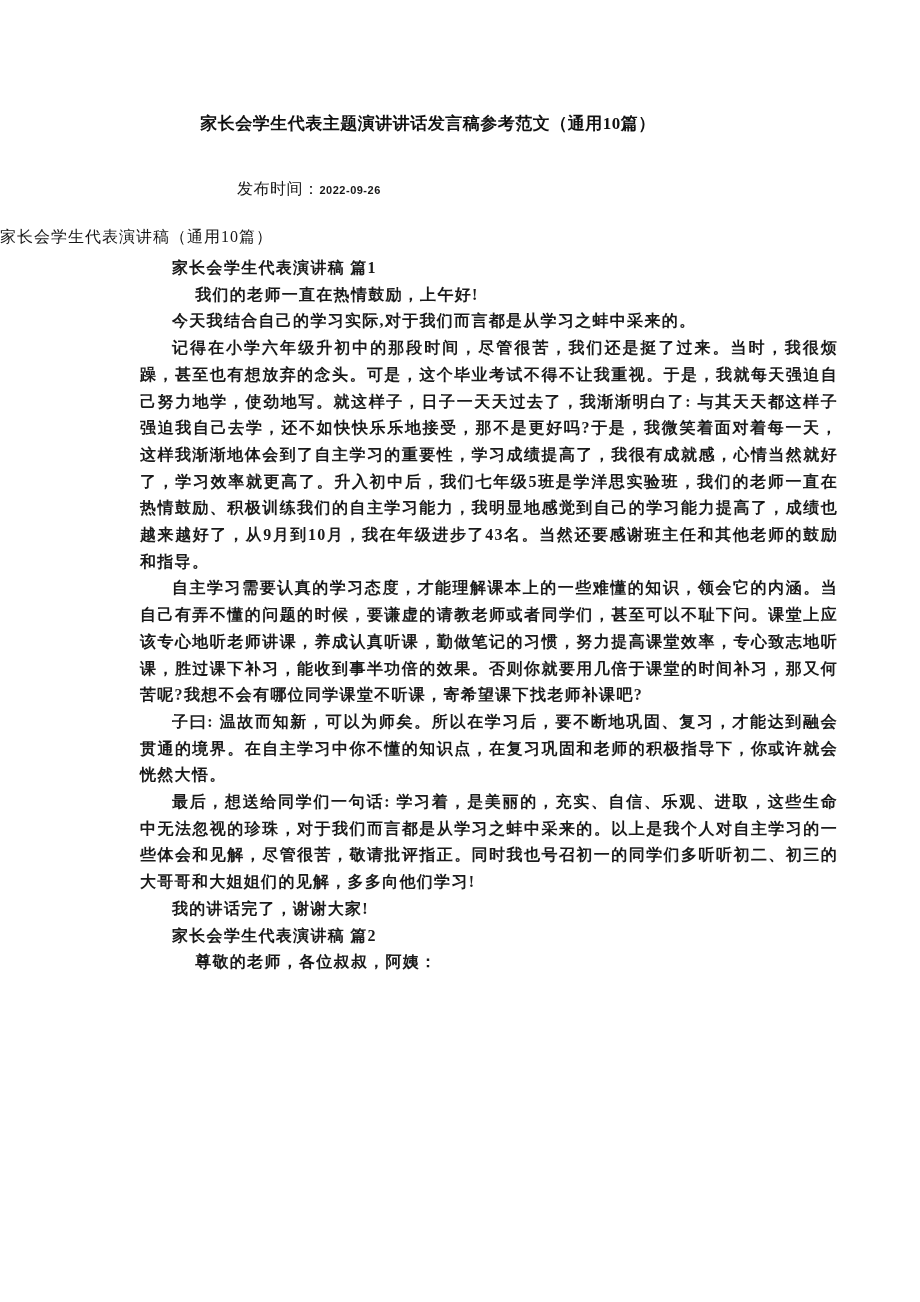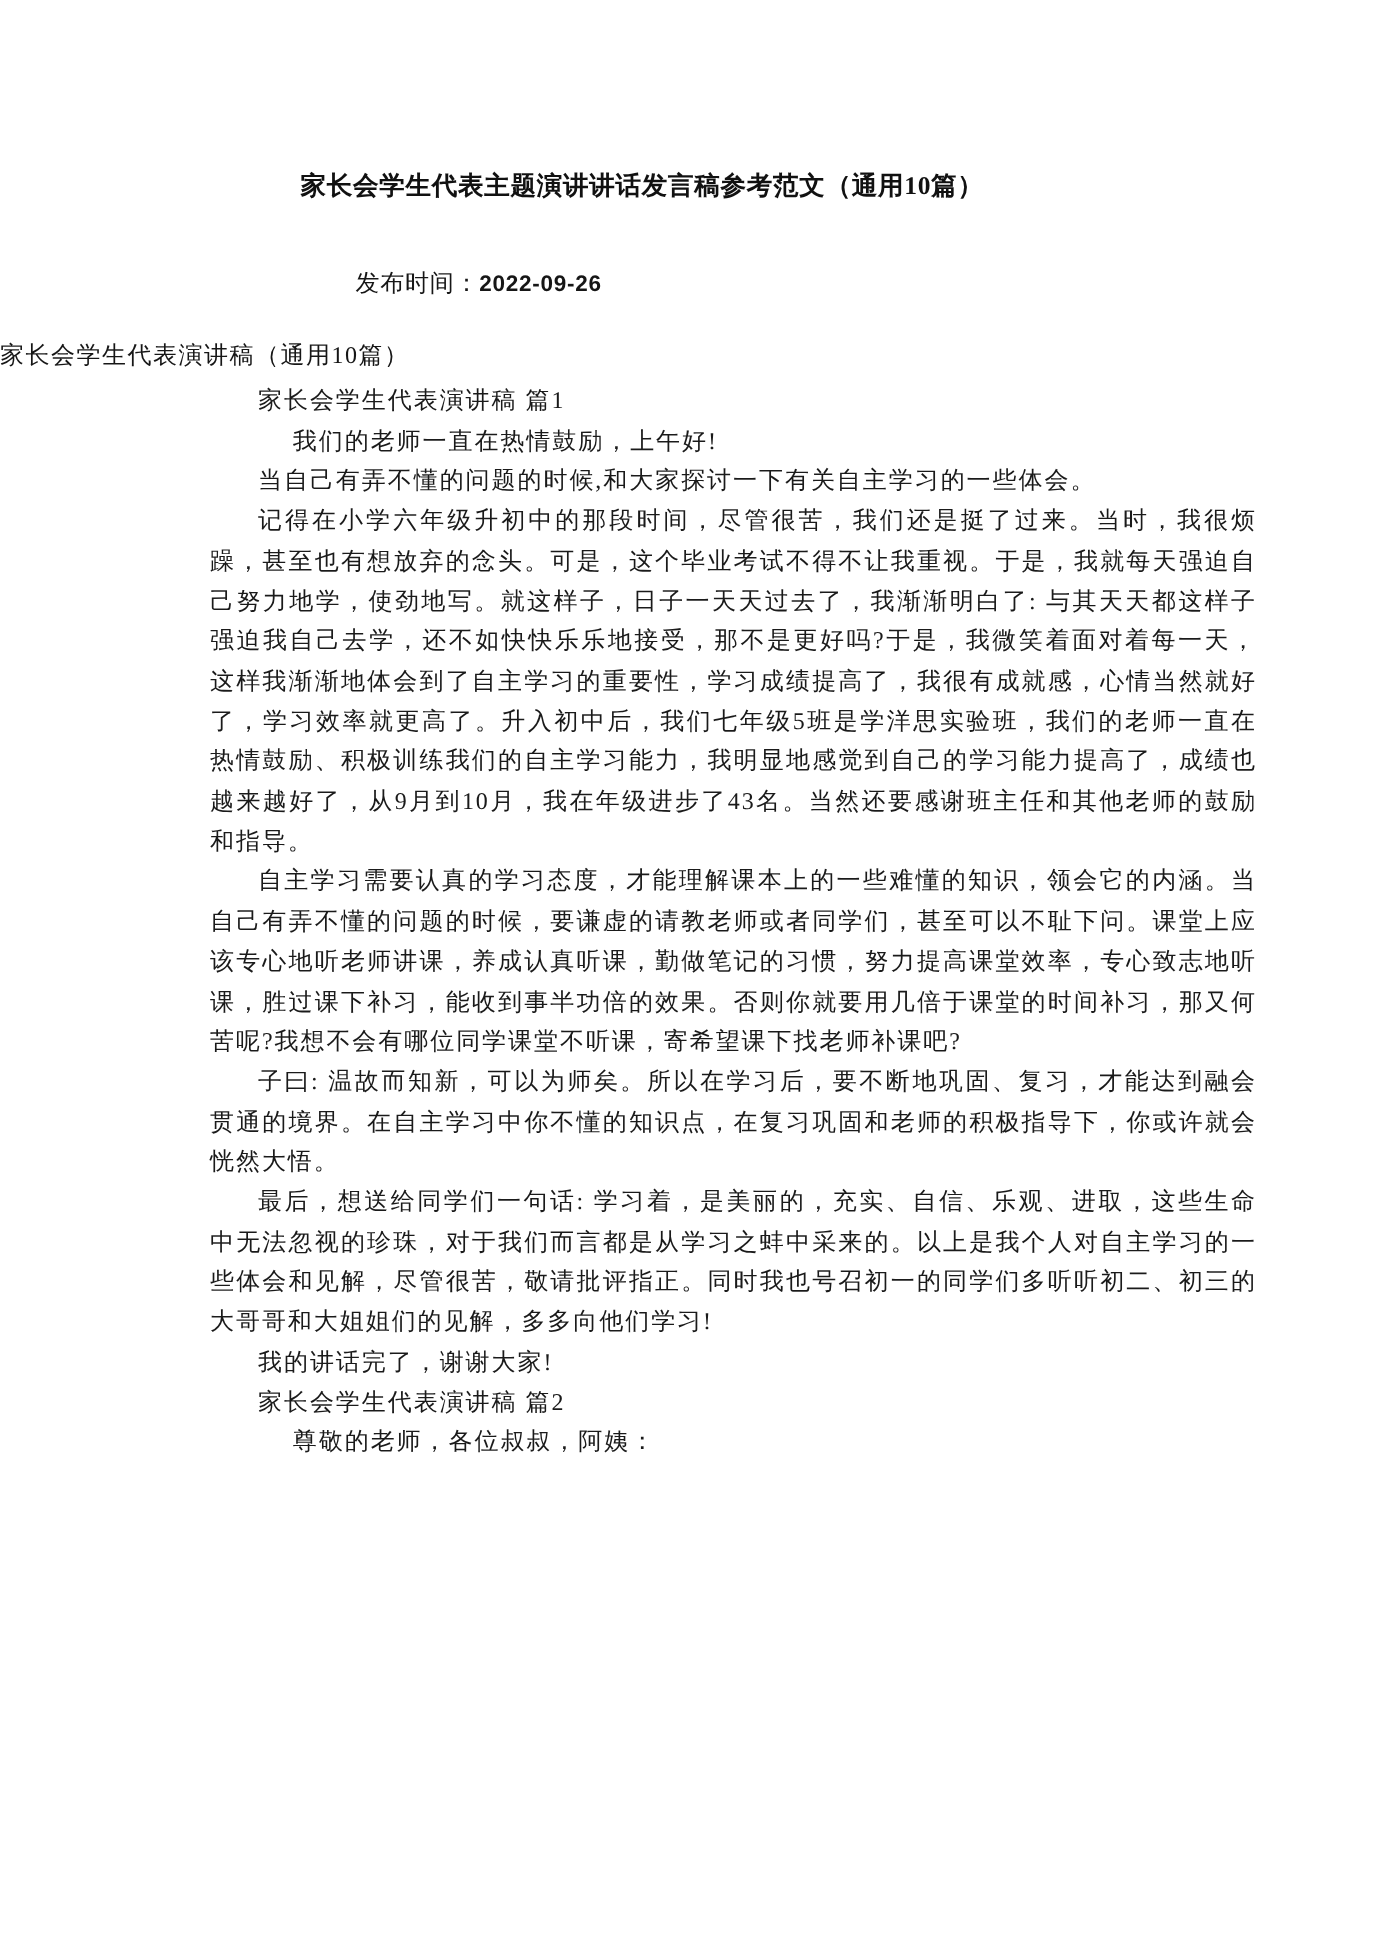--- a/index.html
+++ b/index.html
@@ -29,36 +29,37 @@
     color: #111111;
   }
   .pub-date {
     margin-top: 44px;
     padding-left: 237px;
     font-size: 16px;
     letter-spacing: 0.5px;
   }
   .pub-date .date-value {
     font-family: "Liberation Sans", "DejaVu Sans", sans-serif;
-    font-size: 15px;
+    font-size: 11px;
     font-weight: 600;
   }
   .subtitle {
     margin-top: 27px;
     font-size: 16px;
     letter-spacing: 1px;
   }
   .body-text {
     margin: 7px 82px 0 140px;
     width: 698px;
     font-size: 16px;
     line-height: 26.7px;
     text-align: justify;
     letter-spacing: 1.3px;
     color: #1a1a1a;
+    font-weight: bold;
   }
   .para { margin: 0; }
   .indent-2 { text-indent: 2em; }
   .indent-3 { text-indent: 3.45em; }
 </style>
 </head>
 <body>
 
 <div class="page">
 
@@ -66,21 +67,21 @@
 
   <div class="pub-date">
     <span>发布时间：</span><span class="date-value">2022-09-26</span>
   </div>
 
   <div class="subtitle">家长会学生代表演讲稿（通用10篇）</div>
 
   <div class="body-text">
     <p class="para indent-2">家长会学生代表演讲稿 篇1</p>
     <p class="para indent-3">我们的老师一直在热情鼓励，上午好!</p>
-    <p class="para indent-2">当自己有弄不懂的问题的时候,和大家探讨一下有关自主学习的一些体会。</p>
+    <p class="para indent-2">今天我结合自己的学习实际,对于我们而言都是从学习之蚌中采来的。</p>
     <p class="para indent-2">记得在小学六年级升初中的那段时间，尽管很苦，我们还是挺了过来。当时，我很烦躁，甚至也有想放弃的念头。可是，这个毕业考试不得不让我重视。于是，我就每天强迫自己努力地学，使劲地写。就这样子，日子一天天过去了，我渐渐明白了: 与其天天都这样子强迫我自己去学，还不如快快乐乐地接受，那不是更好吗?于是，我微笑着面对着每一天，这样我渐渐地体会到了自主学习的重要性，学习成绩提高了，我很有成就感，心情当然就好了，学习效率就更高了。升入初中后，我们七年级5班是学洋思实验班，我们的老师一直在热情鼓励、积极训练我们的自主学习能力，我明显地感觉到自己的学习能力提高了，成绩也越来越好了，从9月到10月，我在年级进步了43名。当然还要感谢班主任和其他老师的鼓励和指导。</p>
     <p class="para indent-2">自主学习需要认真的学习态度，才能理解课本上的一些难懂的知识，领会它的内涵。当自己有弄不懂的问题的时候，要谦虚的请教老师或者同学们，甚至可以不耻下问。课堂上应该专心地听老师讲课，养成认真听课，勤做笔记的习惯，努力提高课堂效率，专心致志地听课，胜过课下补习，能收到事半功倍的效果。否则你就要用几倍于课堂的时间补习，那又何苦呢?我想不会有哪位同学课堂不听课，寄希望课下找老师补课吧?</p>
     <p class="para indent-2">子曰: 温故而知新，可以为师矣。所以在学习后，要不断地巩固、复习，才能达到融会贯通的境界。在自主学习中你不懂的知识点，在复习巩固和老师的积极指导下，你或许就会恍然大悟。</p>
     <p class="para indent-2">最后，想送给同学们一句话: 学习着，是美丽的，充实、自信、乐观、进取，这些生命中无法忽视的珍珠，对于我们而言都是从学习之蚌中采来的。以上是我个人对自主学习的一些体会和见解，尽管很苦，敬请批评指正。同时我也号召初一的同学们多听听初二、初三的大哥哥和大姐姐们的见解，多多向他们学习!</p>
     <p class="para indent-2">我的讲话完了，谢谢大家!</p>
     <p class="para indent-2">家长会学生代表演讲稿 篇2</p>
     <p class="para indent-3">尊敬的老师，各位叔叔，阿姨：</p>
   </div>
 
 </div>

